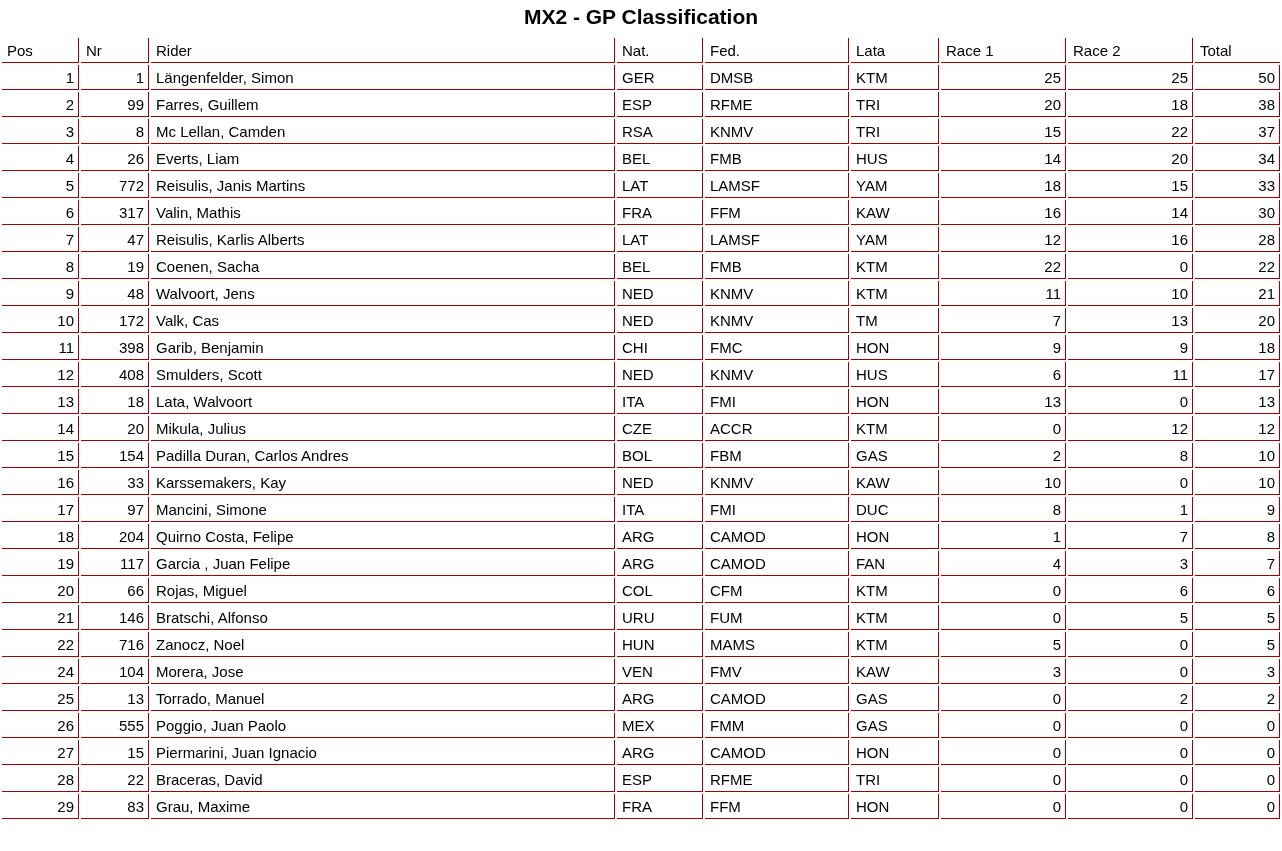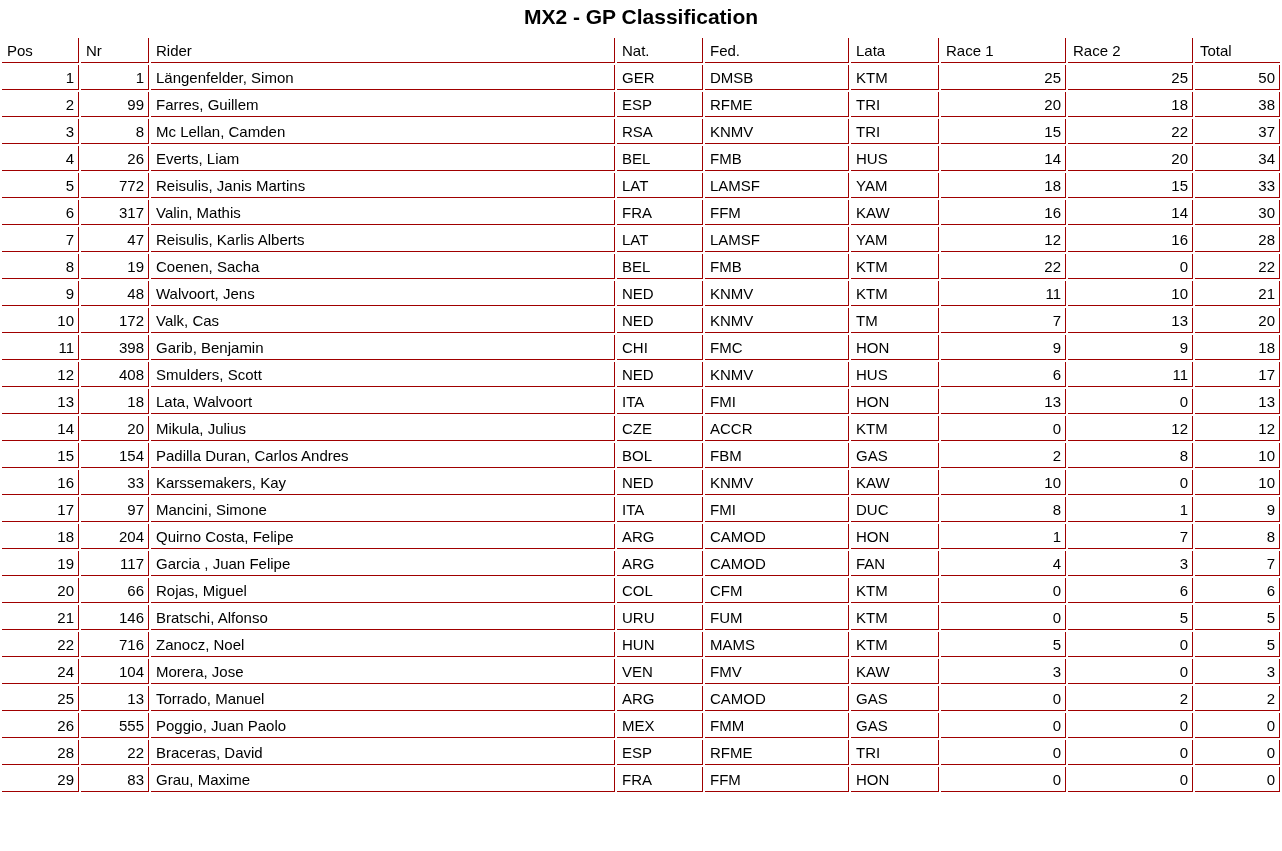--- a/index.html
+++ b/index.html
@@ -357,20 +357,31 @@
           <td class="al-right">555</td>
           <td>Poggio, Juan Paolo</td>
           <td>MEX</td>
           <td>FMM</td>
           <td>GAS</td>
           <td class="al-right">0</td>
           <td class="al-right">0</td>
           <td class="al-right">0</td>
         </tr>
         <tr>
+          <td class="al-right">27</td>
+          <td class="al-right">15</td>
+          <td>Piermarini, Juan Ignacio</td>
+          <td>ARG</td>
+          <td>CAMOD</td>
+          <td>HON</td>
+          <td class="al-right">0</td>
+          <td class="al-right">0</td>
+          <td class="al-right">0</td>
+        </tr>
+        <tr>
           <td class="al-right">28</td>
           <td class="al-right">22</td>
           <td>Braceras, David</td>
           <td>ESP</td>
           <td>RFME</td>
           <td>TRI</td>
           <td class="al-right">0</td>
           <td class="al-right">0</td>
           <td class="al-right">0</td>
         </tr>

